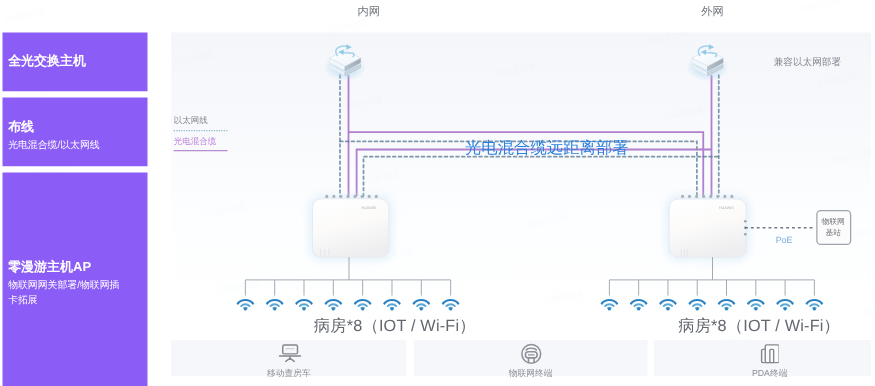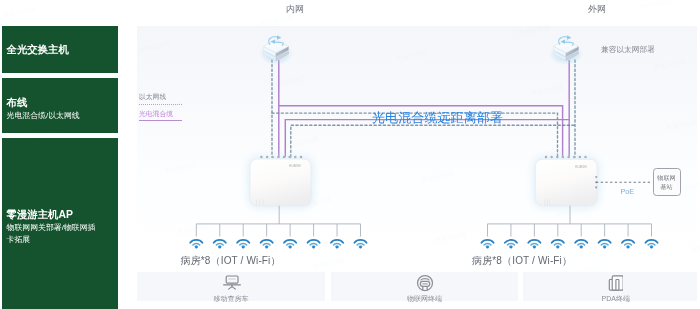--- a/index.html
+++ b/index.html
@@ -1,21 +1,21 @@
 <!DOCTYPE html>
 <html><head>
 <meta charset="utf-8">
 <style>
   html,body{margin:0;padding:0;}
   body{width:700px;height:309px;overflow:hidden;background:#ffffff;
        font-family:"Liberation Sans",sans-serif;-webkit-font-smoothing:antialiased;}
   #stage{position:relative;width:700px;height:309px;overflow:hidden;background:#fff;}
 
   
-  .sb{position:absolute;left:2px;width:116px;background:#14532d;color:#fff;box-sizing:border-box;padding-left:10px;}
+  .sb{position:absolute;left:2px;width:116px;background:#8b5cf6;color:#fff;box-sizing:border-box;padding-left:10px;}
   .sb .t{font-weight:bold;font-size:10.4px;letter-spacing:0;line-height:11px;}
   .sb .s{font-size:7.9px;line-height:12.3px;margin-top:1.5px;}
   #sb1{top:26px;height:47px;}
   #sb2{top:78px;height:55px;}
   #sb3{top:138px;height:171px;}
   .sbinner{position:absolute;left:4.5px;width:89px;}
 
   
   #panel{position:absolute;left:137px;top:26px;width:560px;height:246px;
          background:linear-gradient(180deg,#f4f6fa 0%,#f7f9fc 28%,#fdfeff 62%,#ffffff 100%);}
@@ -27,25 +27,25 @@
   #c2{left:331px;width:187px;}
   #c3{left:523px;width:173.5px;}
   #c3 .cicon{transform:translateX(calc(-50% + 4.5px));}
   #c3 .clab{transform:none;padding-left:12px;}
   .cicon{position:absolute;left:50%;transform:translateX(-50%);top:2px;}
   .clab{position:absolute;left:0;right:0;top:22px;text-align:center;font-size:7px;color:#8b8f99;}
 
   
   .netlab{position:absolute;font-size:9px;color:#70747d;line-height:9px;}
   #lab-in{left:286px;top:4.5px;}
-  #lab-ex{left:588px;top:4.5px;}
-  #compat{position:absolute;left:601px;top:45.5px;font-size:7.7px;color:#83878f;line-height:8px;text-align:center;}
+  #lab-ex{left:561px;top:4.5px;}
+  #compat{position:absolute;left:619px;top:45.5px;font-size:7.7px;color:#83878f;line-height:8px;text-align:center;}
   #ctitle{position:absolute;left:372px;top:88px;font-size:13px;font-weight:normal;color:#2780dd;letter-spacing:0.1px;line-height:11px;margin-top:24px;}
   #poe{position:absolute;left:620.5px;top:187.5px;font-size:7.2px;color:#7cadd9;line-height:7px;}
-  .wardlab{position:absolute;font-size:10px;color:#63676f;width:200px;text-align:left;line-height:9px;letter-spacing:.15px;}
+  .wardlab{position:absolute;font-size:13px;color:#63676f;width:200px;text-align:right;line-height:9px;letter-spacing:.15px;}
   #ward1{left:180.5px;top:255.8px;}
   #ward2{left:472px;top:255.8px;}
 
   
   .legtxt{position:absolute;font-size:6.8px;line-height:7px;}
   #leg1t{left:139px;top:93px;color:#84888f;}
   #leg2t{left:139px;top:109.5px;color:#bd7fd8;}
   .legline{position:absolute;height:0;}
   #leg1l{left:139px;top:103.5px;width:43px;border-top:1.3px dotted #93b6c9;}
   #leg2l{left:139px;top:119.5px;width:43px;border-top:1.4px solid #b88cd2;}

